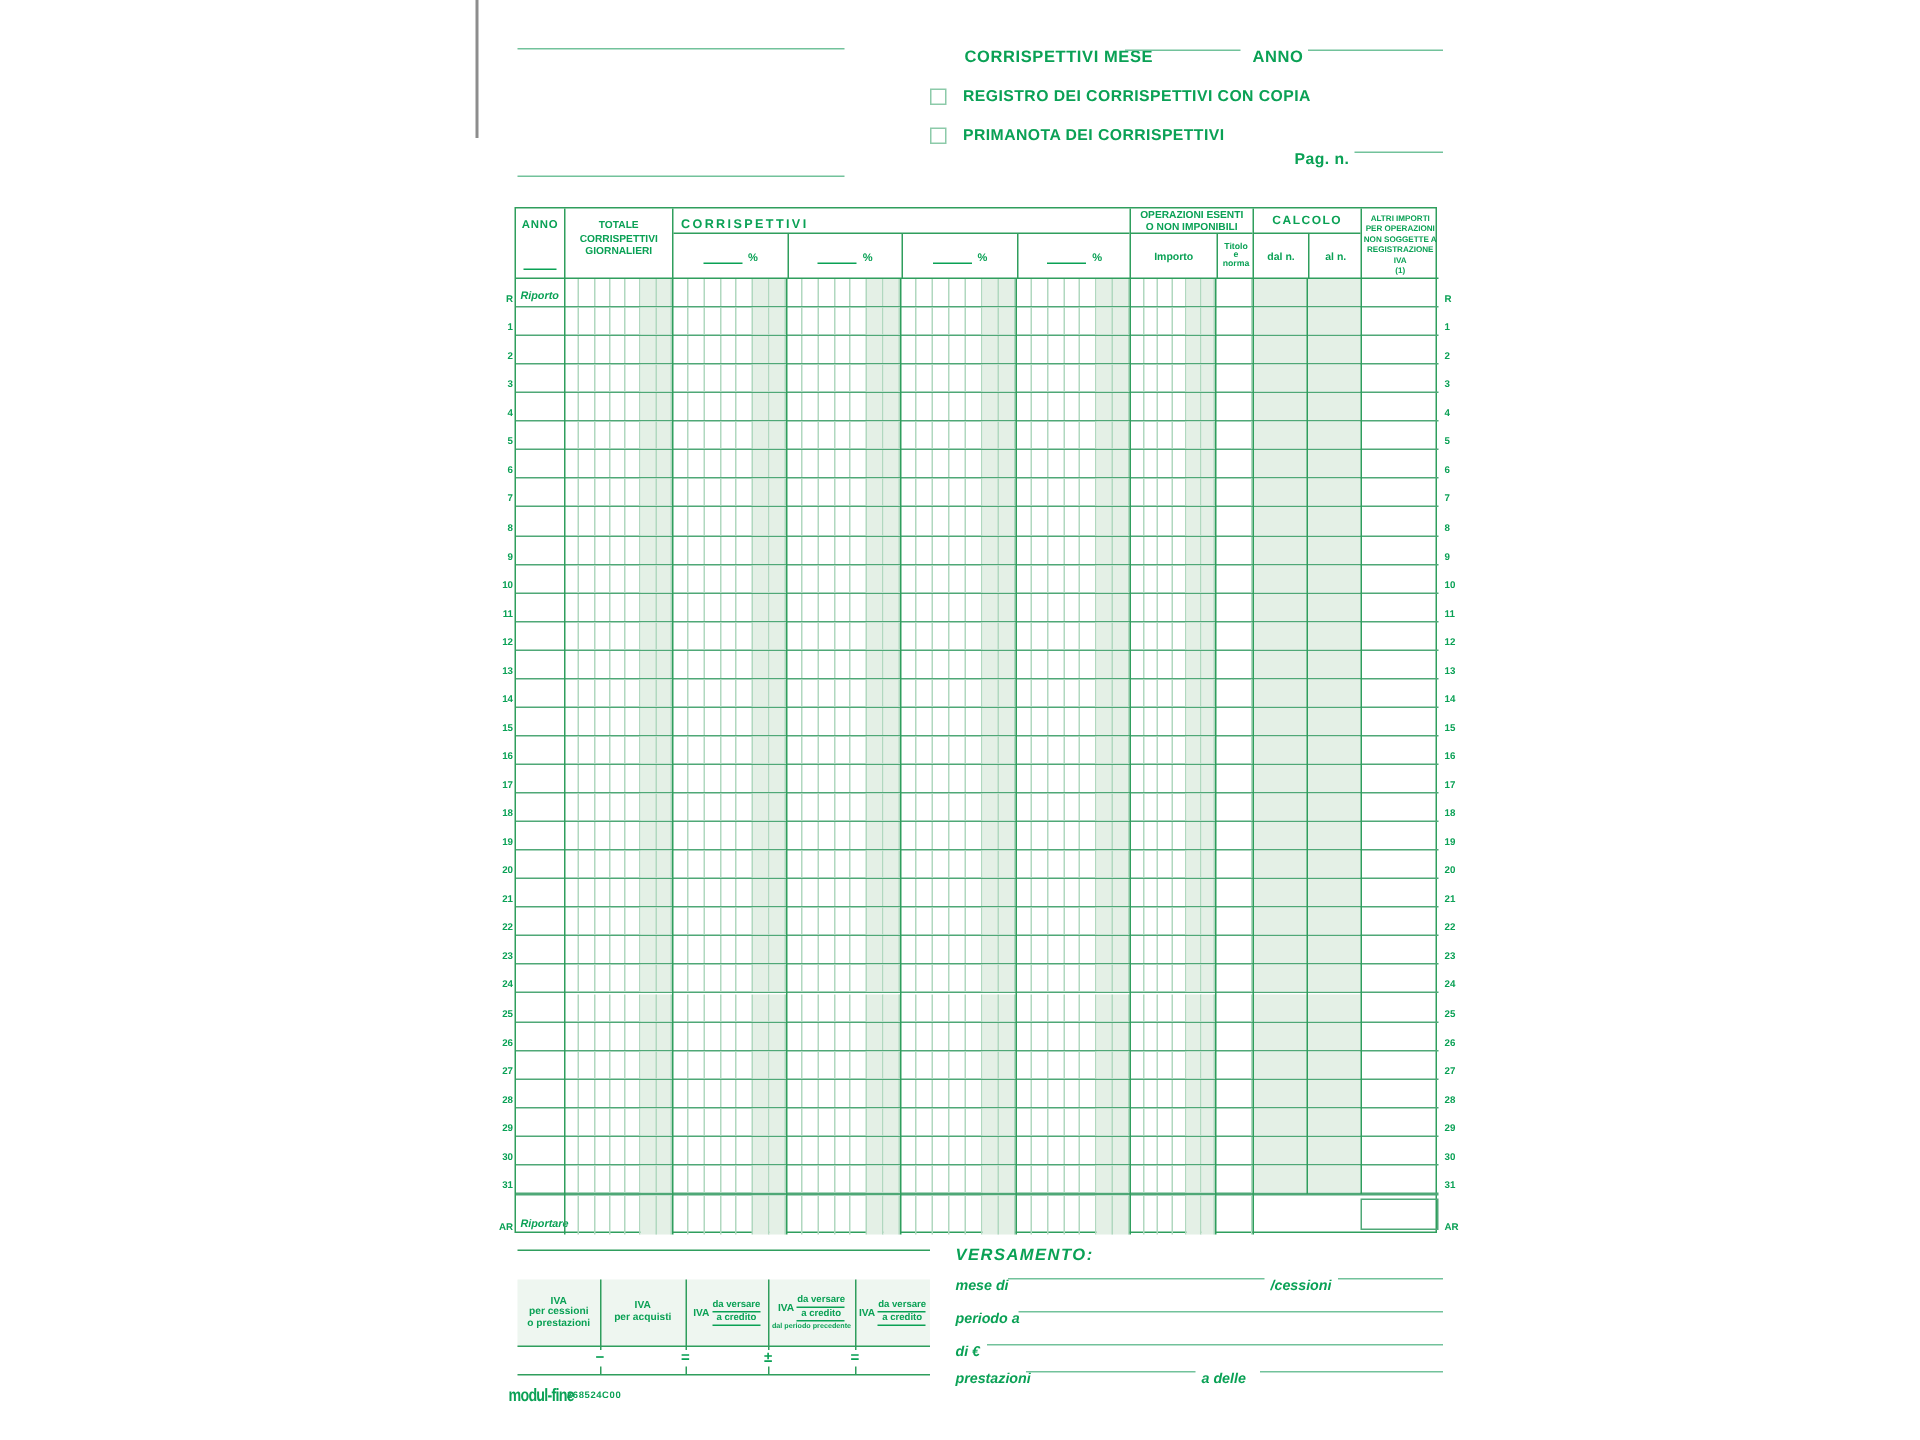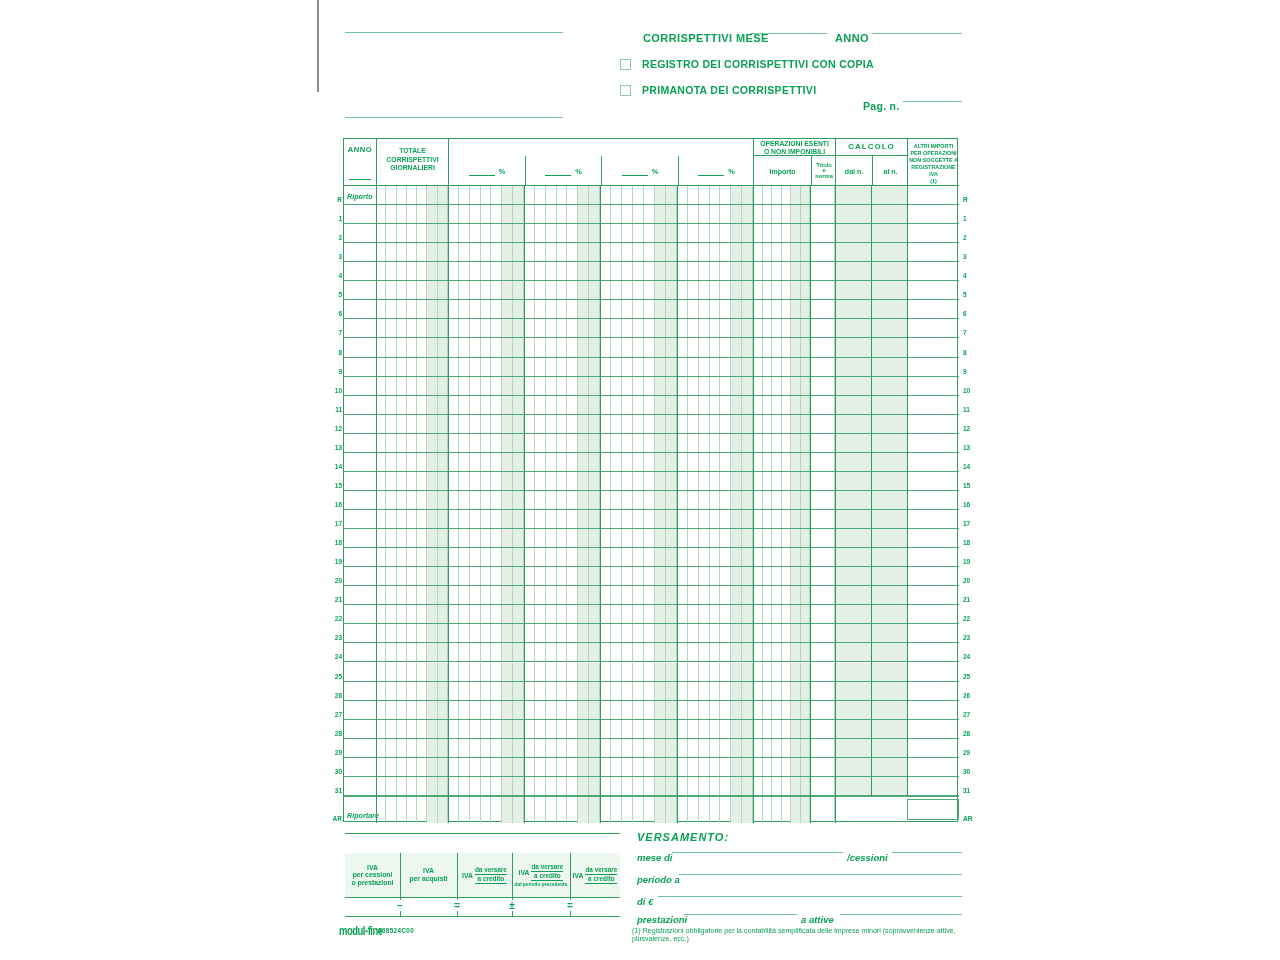--- a/index.html
+++ b/index.html
@@ -104,20 +104,21 @@
       <div class="hc" style="left:0;width:32px;">
         <span class="anno-t">ANNO</span>
         <i class="anno-u"></i>
       </div>
       <div class="hc ml" style="left:32px;width:72px;">
         <span class="h3l">TOTALE
 CORRISPETTIVI
 GIORNALIERI</span>
       </div>
       <div class="hgroup ml" style="left:104px;width:305px;">
+        <div class="gtop corr"><span>CORRISPETTIVI</span></div>
         <div class="gbot">
           <div class="pct" style="left:0;width:76px;">
               <i class="pu"></i>
               <span>%</span>
             </div>
           <div class="pct bl" style="left:76px;width:76px;">
               <i class="pu"></i>
               <span>%</span>
             </div>
           <div class="pct bl" style="left:152px;width:77px;">
@@ -1794,21 +1795,20 @@
   <div class="wline" style="left:892px;top:852px;width:70px;"></div>
 
   <span class="vers-label" style="left:637px;top:874px;">periodo a</span>
   <div class="wline" style="left:679px;top:874px;width:283px;"></div>
 
   <span class="vers-label" style="left:637px;top:896px;">di €</span>
   <div class="wline" style="left:658px;top:896px;width:304px;"></div>
 
   <span class="vers-label" style="left:637px;top:914px;">prestazioni</span>
   <div class="wline" style="left:684px;top:914px;width:113px;"></div>
-  <span class="vers-label" style="left:801px;top:914px;">a attive</span>
+  <span class="vers-label" style="left:801px;top:914px;">a delle</span>
   <div class="wline" style="left:840px;top:914px;width:122px;"></div>
 
-  <div class="footnote">(1) Registrazioni obbligatorie per la contabilità semplificata delle imprese minori (sopravvenienze attive, plusvalenze, ecc.)</div>
 
   <span class="logo">modul-fine</span>
   <span class="logo-code">268524C00</span>
 
 </div>
 
 </body></html>

